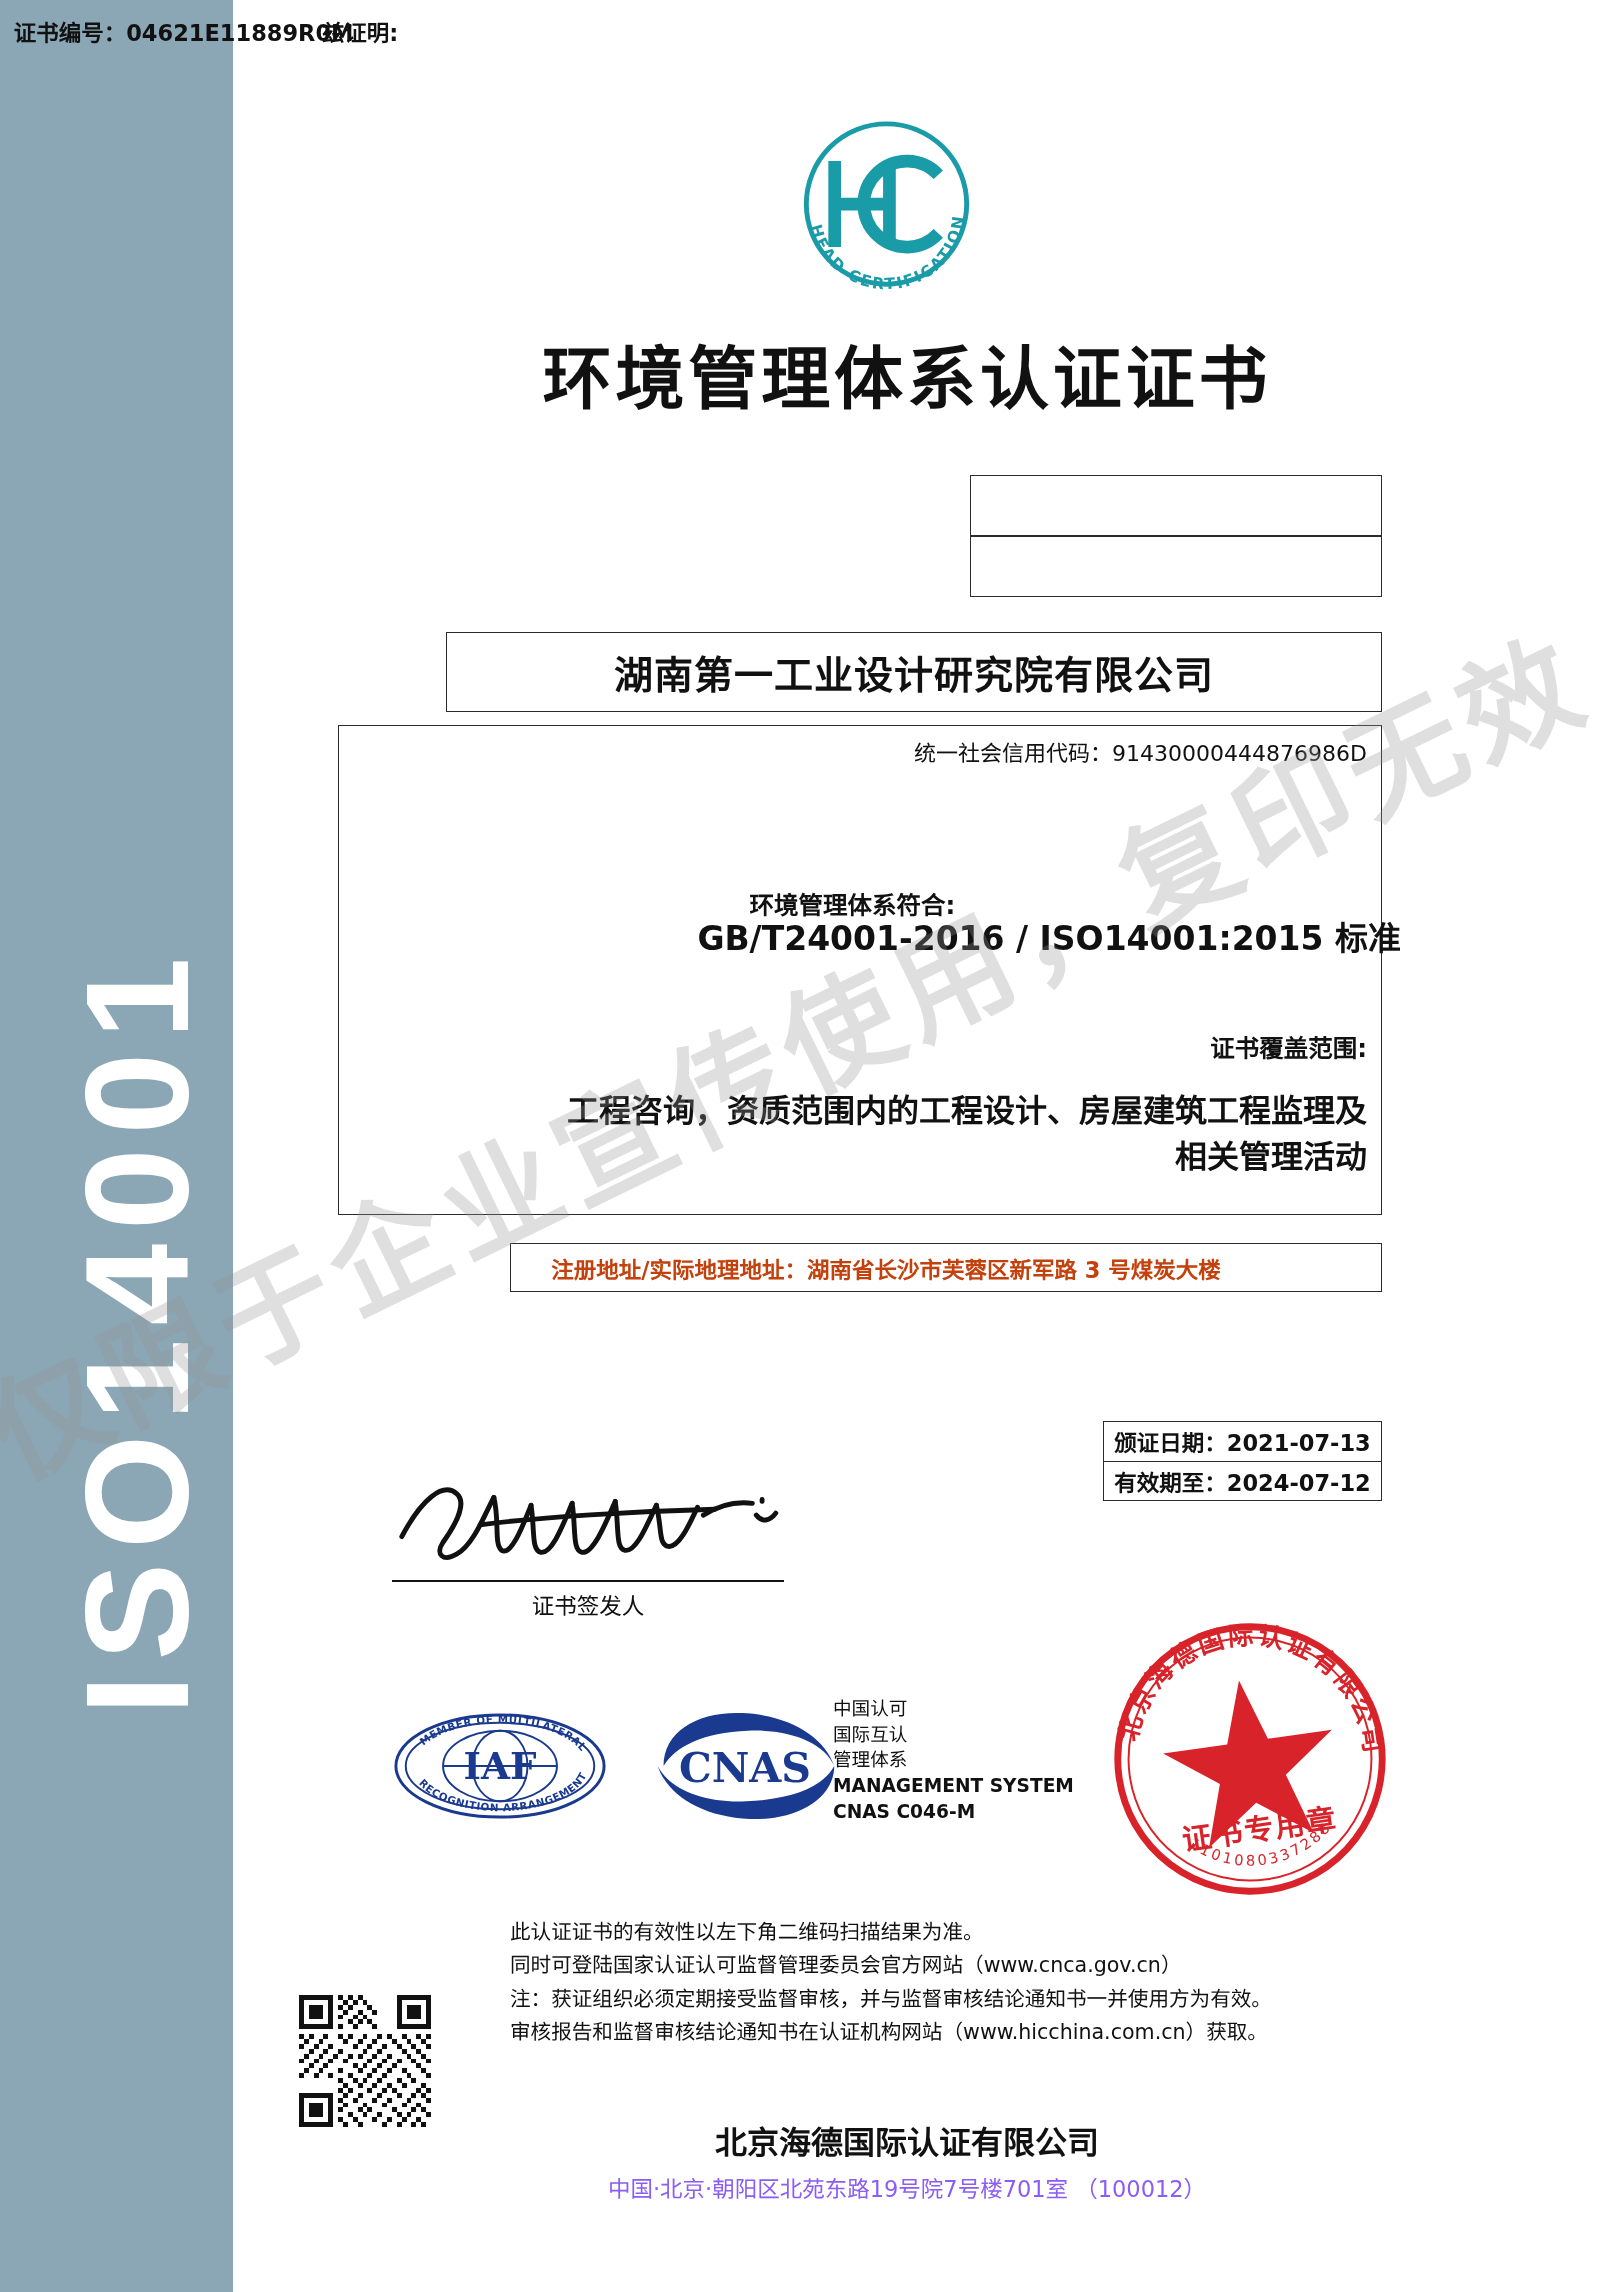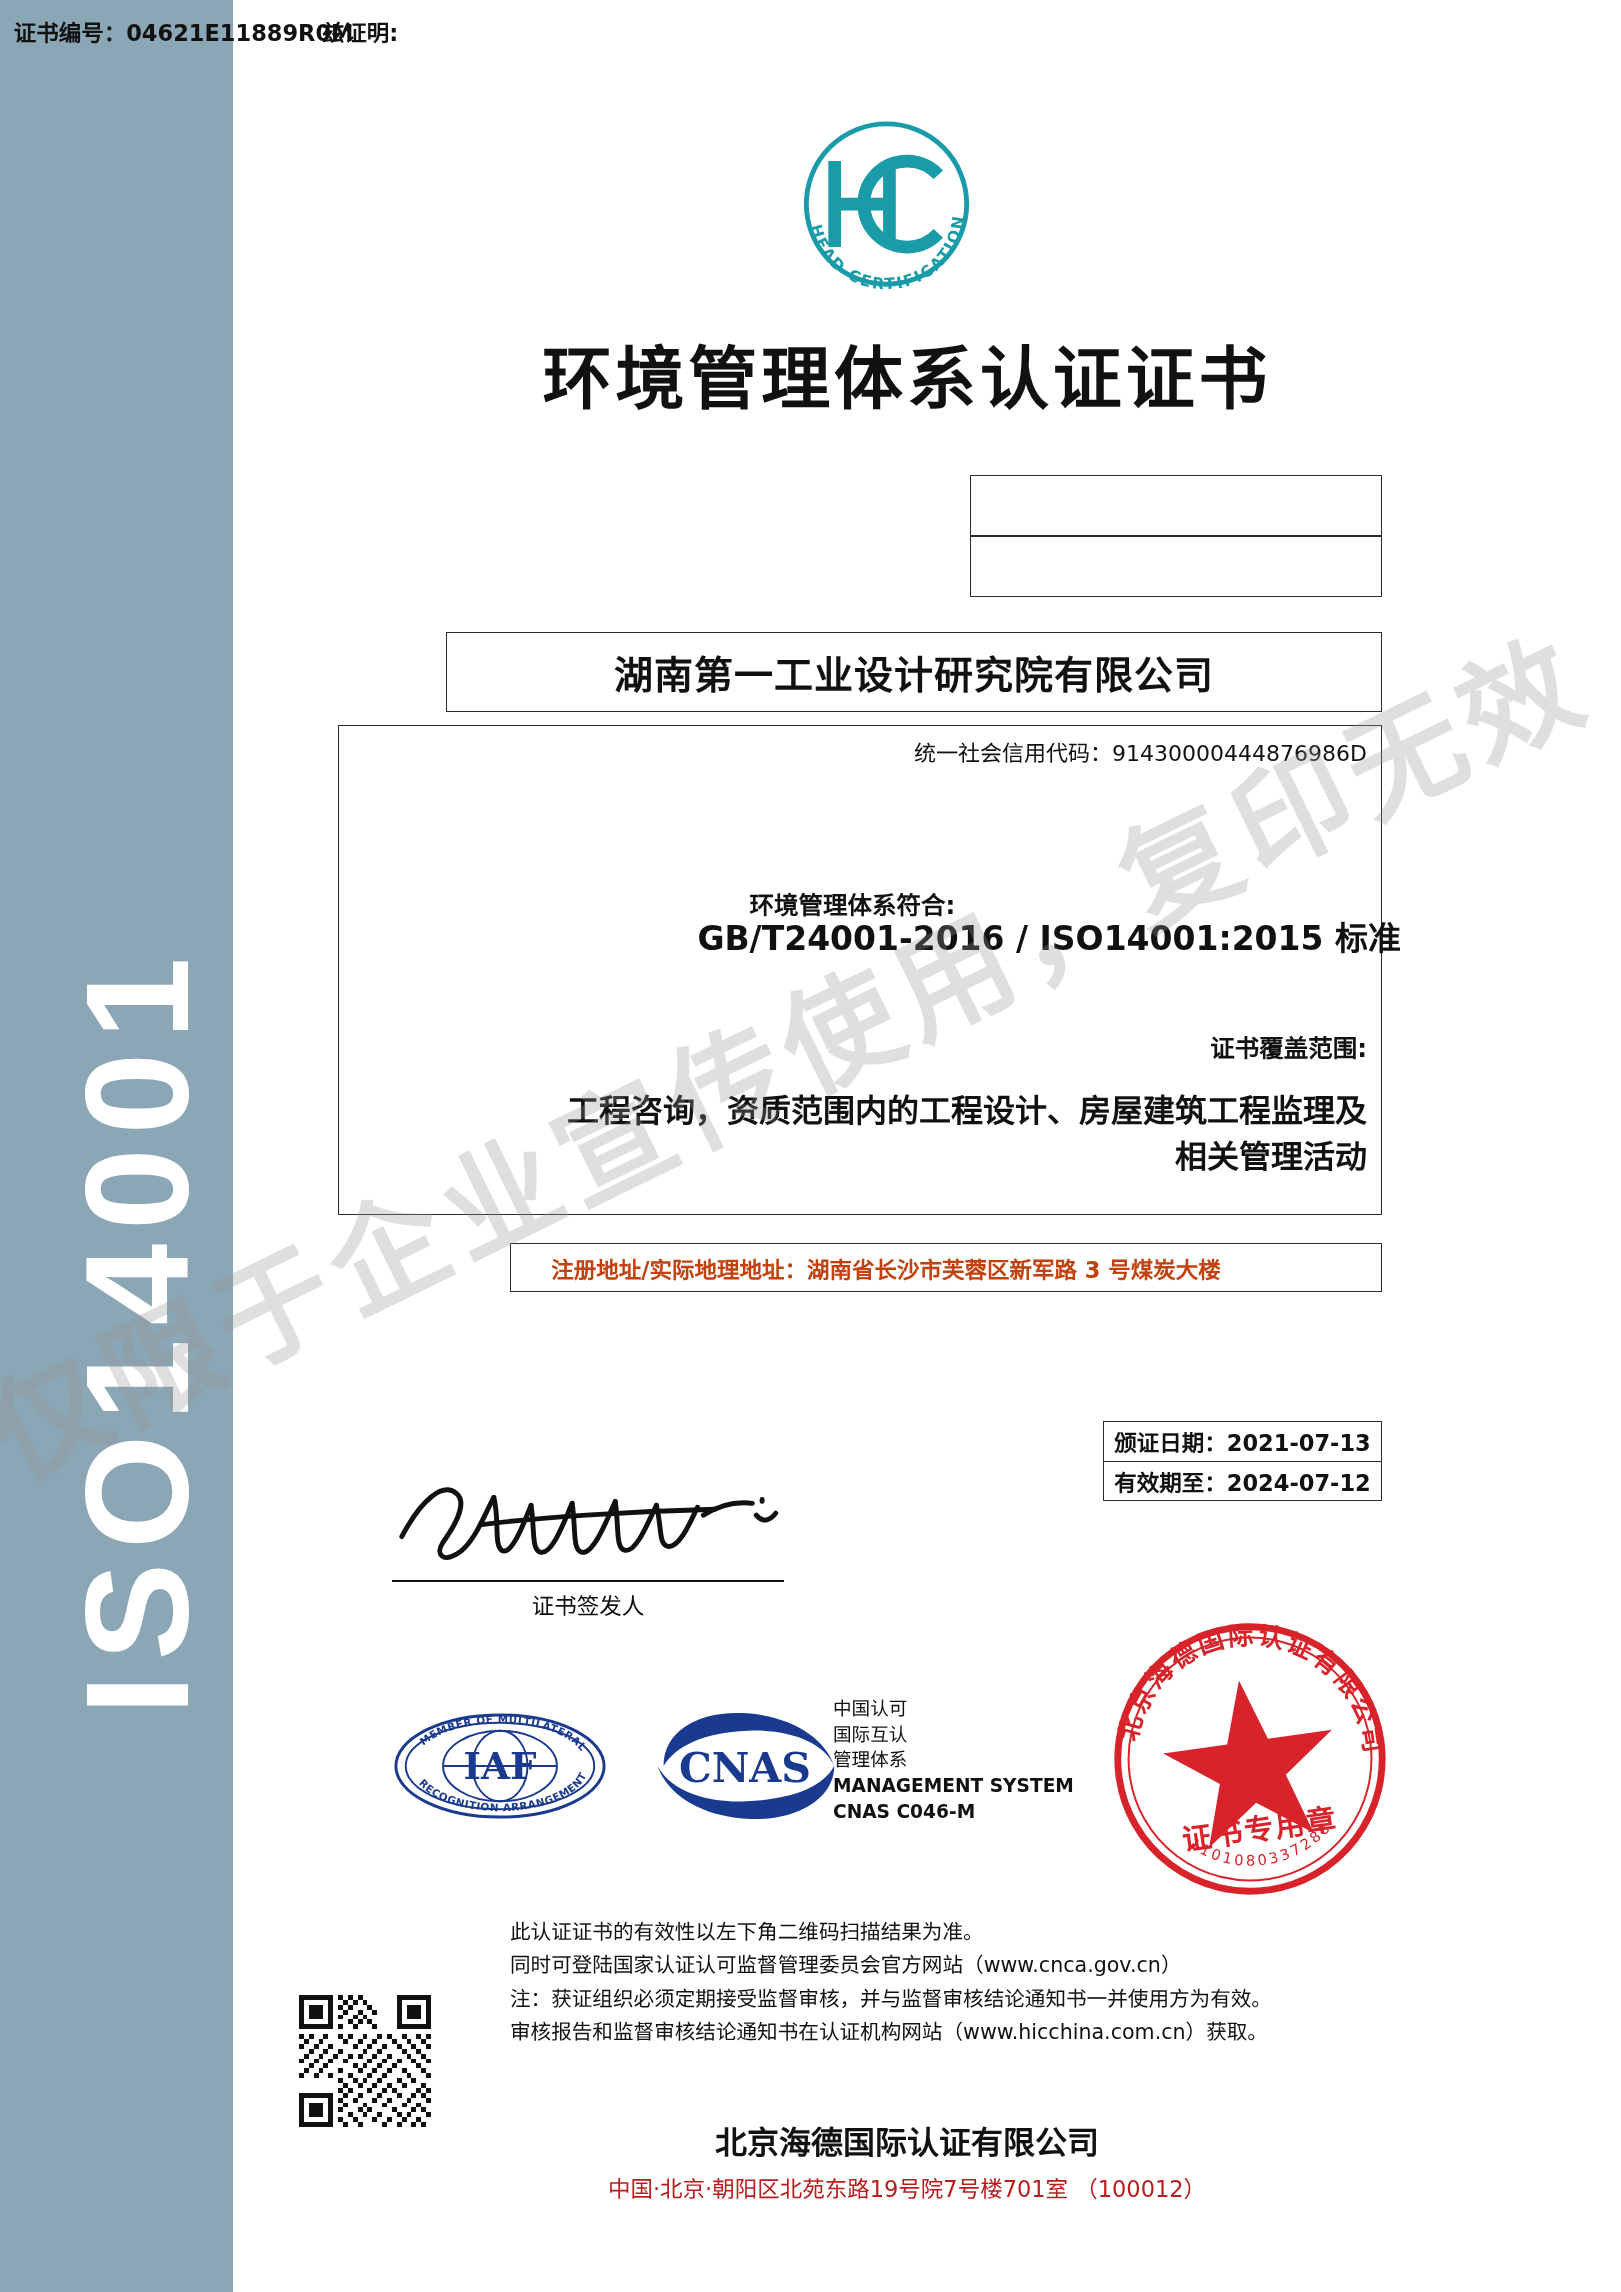--- a/index.html
+++ b/index.html
@@ -197,21 +197,21 @@
   .qr { position: absolute; left: 299px; top: 1995px; width: 132px; height: 132px; }
 
   
   .issuer-name {
     position: absolute; left: 412px; top: 2117px; width: 990px;
     text-align: center; font-size: 32px; font-weight: bold; color: #111;
     font-family: "DejaVu Sans", sans-serif;
   }
   .issuer-addr {
     position: absolute; left: 412px; top: 2171px; width: 990px;
-    text-align: center; font-size: 22.5px; color: #b91c1c;
+    text-align: center; font-size: 22.5px; color: #8b5cf6;
     font-family: "DejaVu Sans", sans-serif;
   }
 
   
   .watermark {
     position: absolute;
     left: 147px;
     top: 608px;
     width: 1274px;
     height: 882px;

